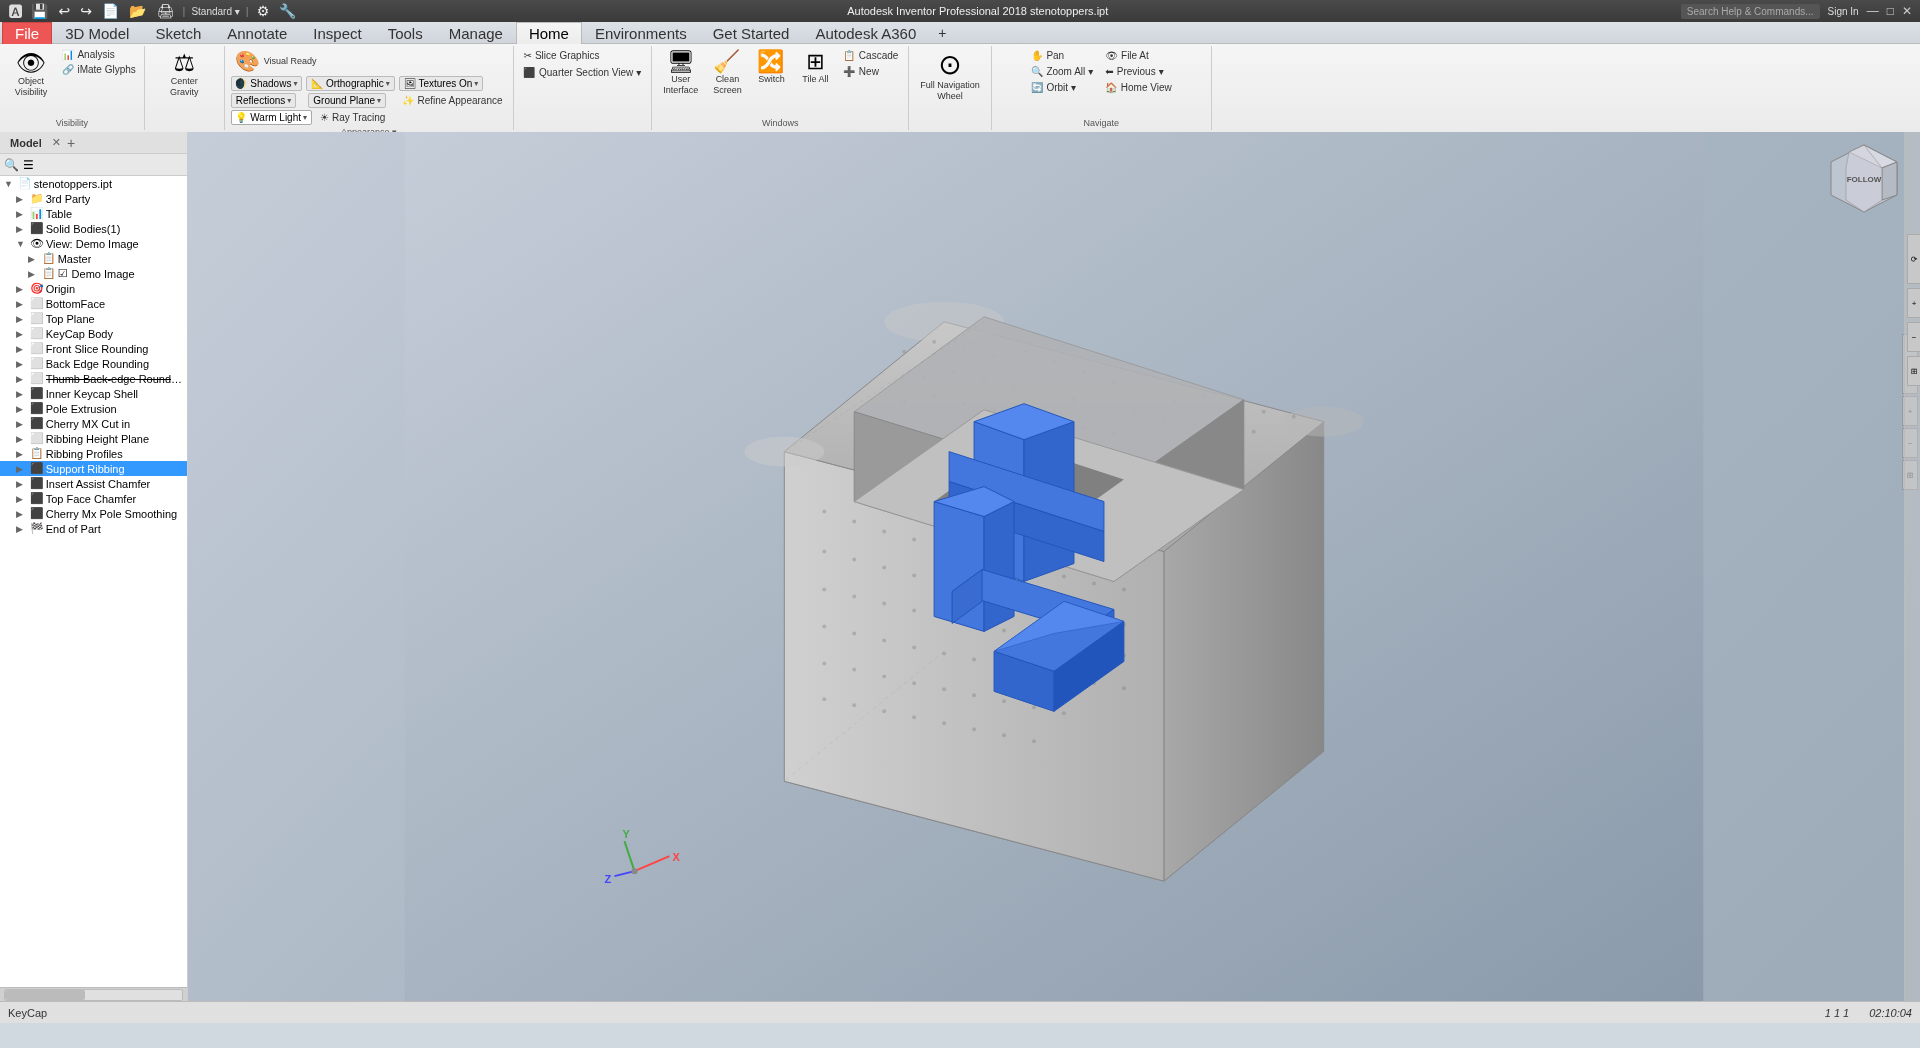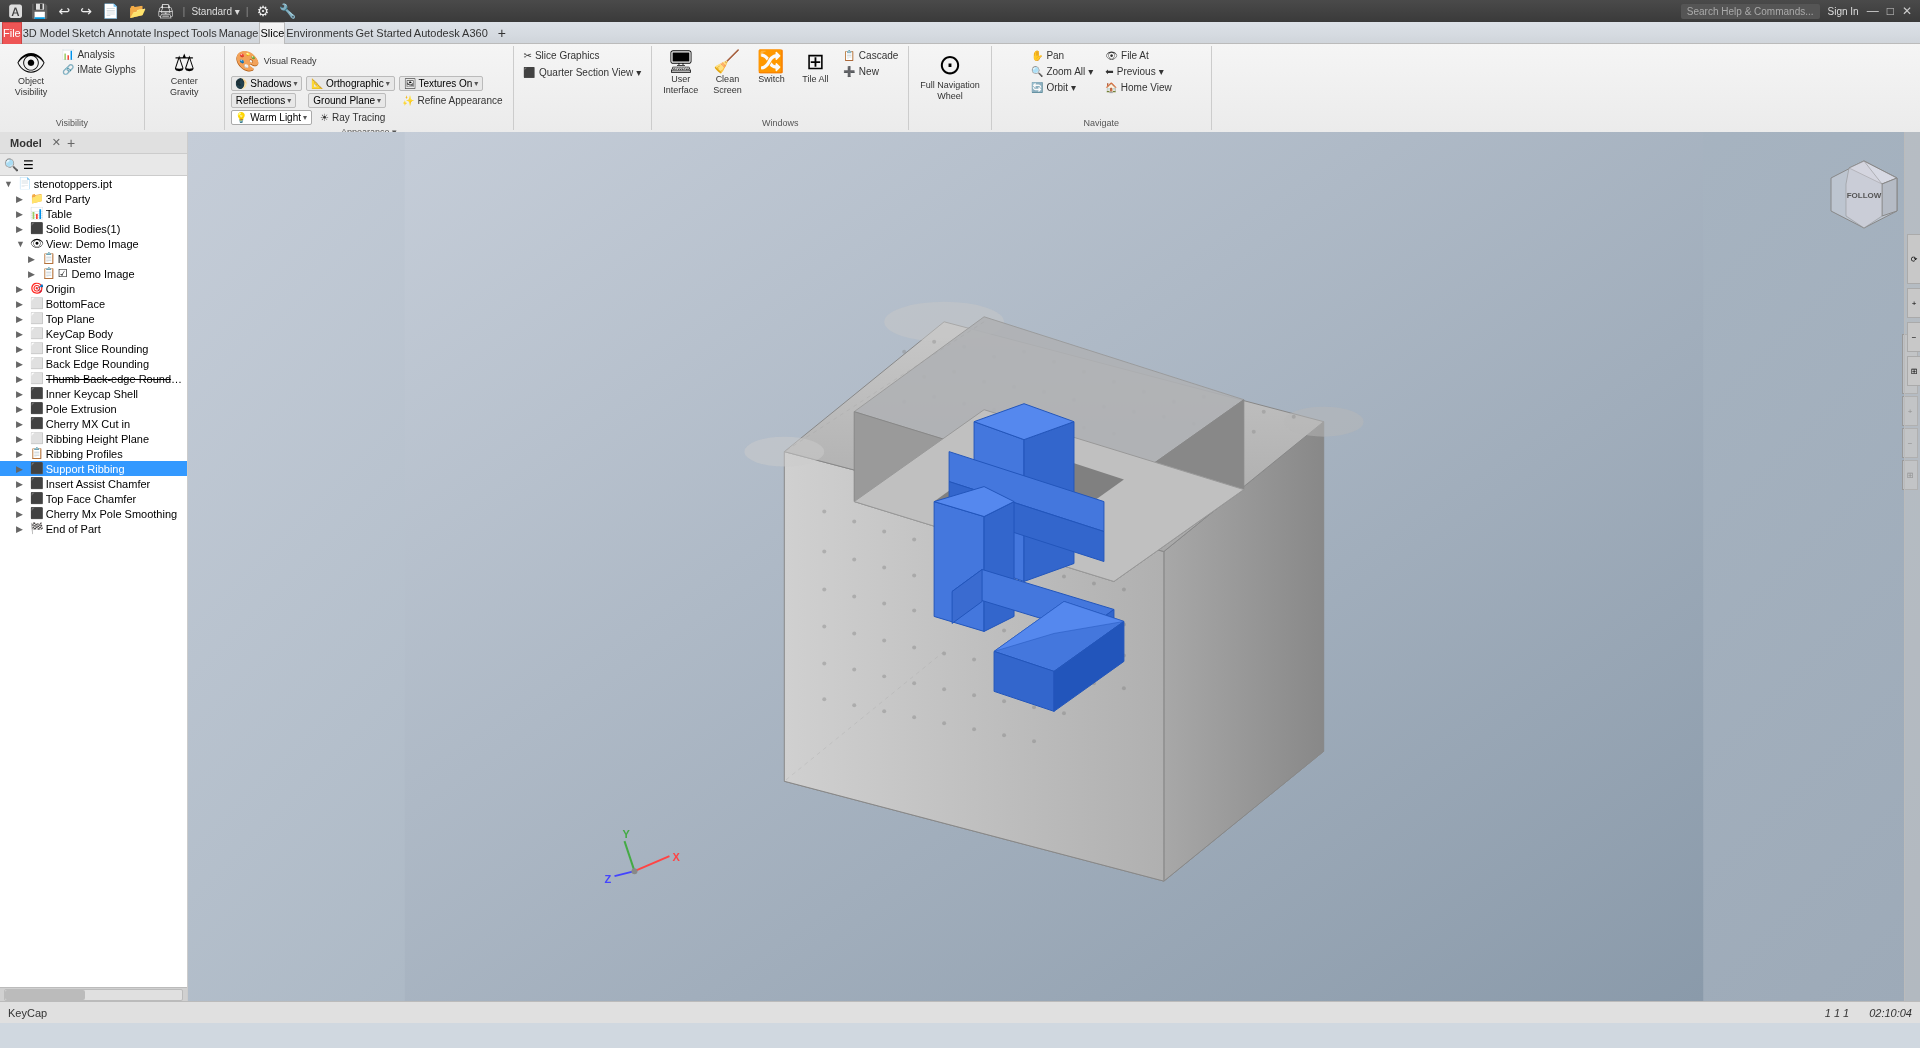--- a/index.html
+++ b/index.html
@@ -24,22 +24,22 @@
     
     #ribbon-tabs {
       display: flex;
       align-items: center;
       height: 22px;
       background: linear-gradient(to bottom, #dde2e8, #d0d5db);
       border-bottom: 1px solid #bbb;
       padding-left: 2px;
     }
     .ribbon-tab {
-      padding: 3px 0;
-      font-size: 11px;
+      padding: 3px 12px;
+      font-size: 15px;
       cursor: pointer;
       color: #333;
       border: 1px solid transparent;
       border-bottom: none;
       height: 22px;
       display: flex;
       align-items: center;
     }
     .ribbon-tab.active {
       background: linear-gradient(to bottom, #f5f5f5, #ececec);
@@ -215,21 +215,21 @@
       align-items: center;
       justify-content: space-between;
       padding: 0 8px;
       font-size: 11px;
       color: #333;
     }
 
     
     #viewcube {
       position: absolute;
-      top: 24px;
+      top: 8px;
       right: 18px;
       width: 75px;
       height: 75px;
     }
 
     
     #nav-side-btns {
       position: absolute;
       right: 0;
       top: 200px;
@@ -289,38 +289,41 @@
     <span class="qa-icon">↪</span>
     <span class="qa-icon">📄</span>
     <span class="qa-icon">📂</span>
     <span class="qa-icon">🖨</span>
     <span style="color:#888;">|</span>
     <span style="font-size:10px;color:#ddd;cursor:pointer;">Standard ▾</span>
     <span style="color:#888;">|</span>
     <span class="qa-icon">⚙</span>
     <span class="qa-icon">🔧</span>
   </div>
+  <div class="center">
+    <span style="color:#eee;font-size:11px;">Autodesk Inventor Professional 2018  stenotoppers.ipt</span>
+  </div>
   <div class="right">
     <span style="background:#555;color:#aaa;padding:2px 6px;border-radius:2px;font-size:10px;cursor:text;">Search Help &amp; Commands...</span>
     <span style="color:#ddd;cursor:pointer;font-size:10px;">Sign In</span>
     <span class="title-btn">—</span>
     <span class="title-btn">□</span>
     <span class="title-btn">✕</span>
   </div>
 </div>
 
 <div id="ribbon-tabs">
   <div class="ribbon-tab" style="background:#e55;color:white;border-color:#c44;">File</div>
   <div class="ribbon-tab">3D Model</div>
   <div class="ribbon-tab">Sketch</div>
   <div class="ribbon-tab">Annotate</div>
   <div class="ribbon-tab">Inspect</div>
   <div class="ribbon-tab">Tools</div>
   <div class="ribbon-tab">Manage</div>
-  <div class="ribbon-tab active">Slice</div>
+  <div class="ribbon-tab active">Home</div>
   <div class="ribbon-tab">Environments</div>
   <div class="ribbon-tab">Get Started</div>
   <div class="ribbon-tab">Autodesk A360</div>
   <div class="ribbon-tab" style="font-size:14px;padding:0 8px;">+</div>
 </div>
 
 <div id="ribbon-content">
 
   <div class="ribbon-group" style="min-width:120px;">
     <div class="ribbon-group-content">

